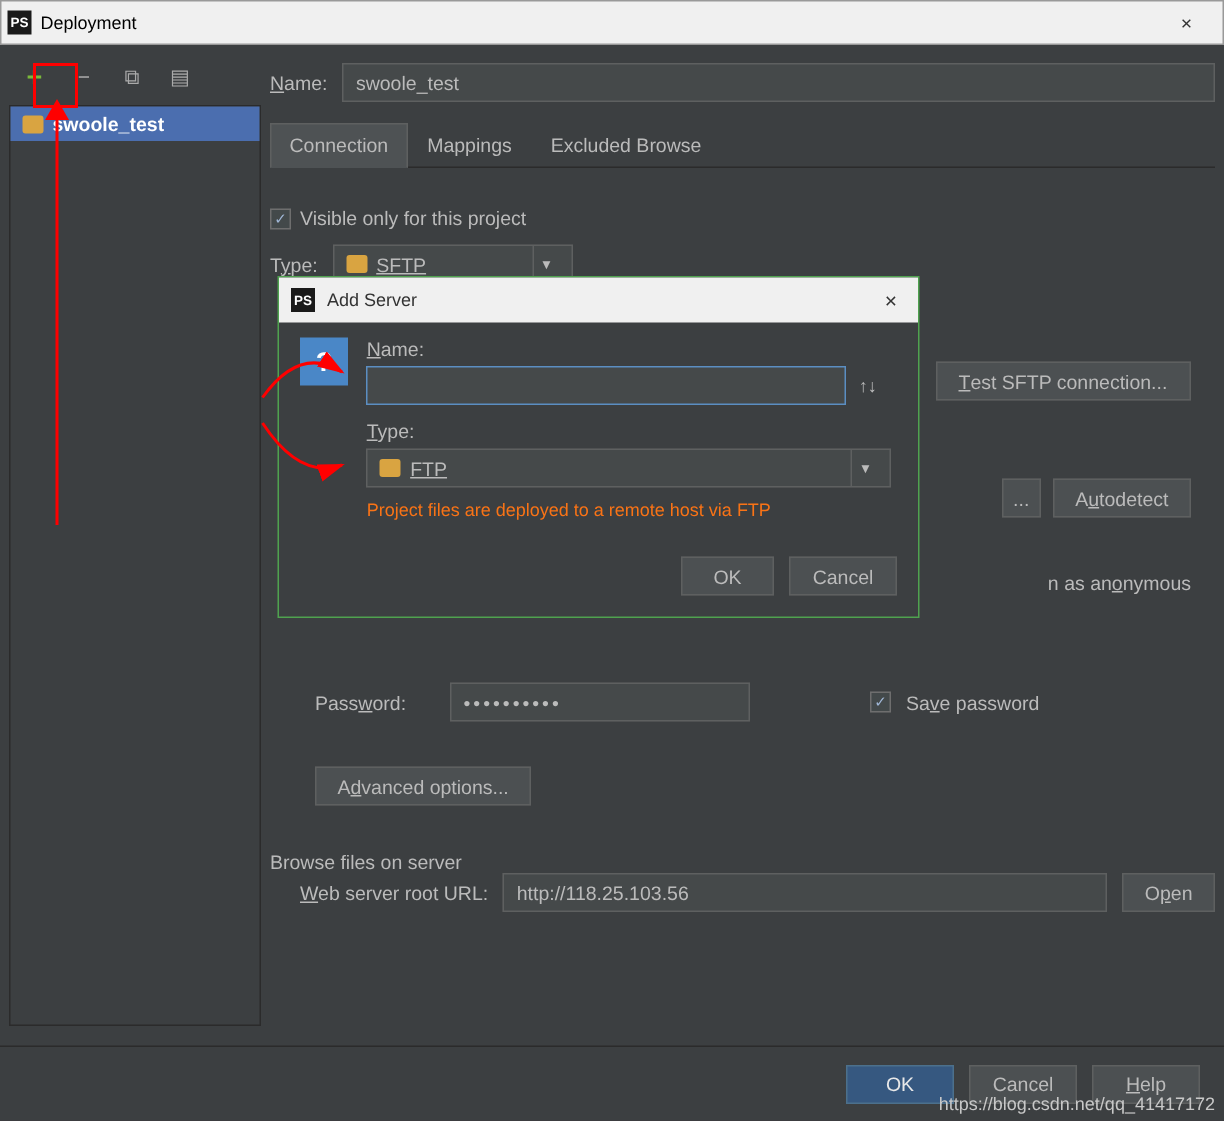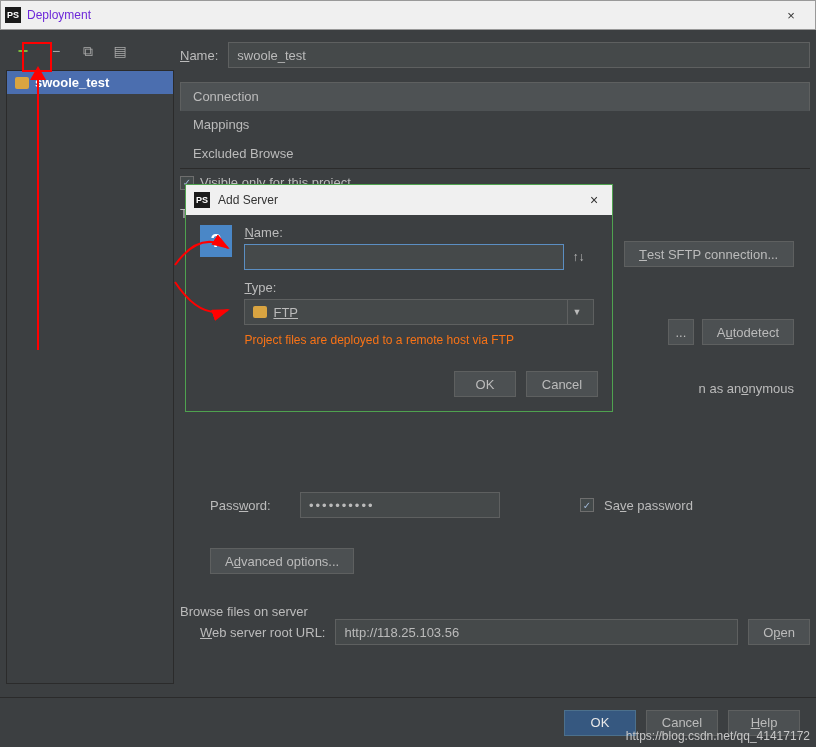--- a/index.html
+++ b/index.html
@@ -1,21 +1,21 @@
 <!DOCTYPE html>
 <html><head>
   <meta charset="utf-8">
   <style>
     * { box-sizing: border-box; margin: 0; padding: 0; font-family: "Segoe UI", Tahoma, sans-serif; }
     body { width: 816px; height: 747px; background: #3c3f41; overflow: hidden; position: relative; }
     
     
     .titlebar { height: 30px; background: #f0f0f0; border: 1px solid #999; display: flex; align-items: center; padding: 0 4px; }
     .titlebar-icon { width: 16px; height: 16px; background: #1a1a1a; color: #fff; font-size: 9px; font-weight: bold; display: flex; align-items: center; justify-content: center; margin-right: 6px; }
-    .titlebar-text { flex: 1; font-size: 12px; color: #6d28d9; }
+    .titlebar-text { flex: 1; font-size: 12px; color: #000000; }
     .titlebar-close { width: 40px; height: 28px; display: flex; align-items: center; justify-content: center; font-size: 13px; color: #333; cursor: pointer; }
     
     
     .main { display: flex; height: 660px; background: #3c3f41; color: #bbb; padding: 6px; gap: 6px; }
     
     
     .sidebar { width: 168px; display: flex; flex-direction: column; }
     .toolbar { height: 30px; display: flex; align-items: center; gap: 8px; padding: 0 4px; }
     .tool-add { width: 26px; height: 26px; display: flex; align-items: center; justify-content: center; font-size: 18px; color: #7bb93b; font-weight: bold; position: relative; z-index: 5; }
     .tool-btn { width: 24px; height: 24px; display: flex; align-items: center; justify-content: center; font-size: 14px; color: #aaa; }
@@ -24,21 +24,21 @@
     .server-item-icon { width: 14px; height: 12px; background: #d9a441; border-radius: 2px; display: inline-block; }
     
     
     .panel { flex: 1; padding-top: 6px; position: relative; }
     .name-row { display: flex; align-items: center; gap: 10px; margin-bottom: 14px; }
     .label { font-size: 13px; color: #bbb; }
     .underline { text-decoration: underline; }
     .input-wide { flex: 1; height: 26px; background: #45494a; border: 1px solid #5e6060; color: #bbb; padding: 0 8px; font-size: 13px; }
     
     
-    .tabs { display: flex; border-bottom: 1px solid #2b2b2b; margin-bottom: 6px; flex-direction: column; }
+    .tabs { display: flex; border-bottom: 1px solid #2b2b2b; margin-bottom: 26px; }
     .tab { padding: 6px 12px; font-size: 13px; color: #bbb; border: 1px solid transparent; cursor: pointer; }
     .tab.active { background: #4e5254; border: 1px solid #5e6060; border-bottom: 1px solid #4e5254; margin-bottom: -1px; }
     
     
     .form-row { display: flex; align-items: center; gap: 10px; margin-bottom: 12px; }
     .form-label { width: 80px; font-size: 13px; color: #bbb; text-align: left; }
     .checkbox-row { display: flex; align-items: center; gap: 6px; margin-bottom: 10px; font-size: 13px; color: #bbb; }
     .checkbox { width: 14px; height: 14px; background: #43494a; border: 1px solid #6e6e6e; display: flex; align-items: center; justify-content: center; font-size: 10px; color: #a0b7d6; }
     .dropdown { height: 26px; background: #45494a; border: 1px solid #5e6060; display: flex; align-items: center; padding: 0 8px; gap: 6px; position: relative; }
     .dd-icon { width: 14px; height: 12px; background: #d9a441; border-radius: 2px; }

